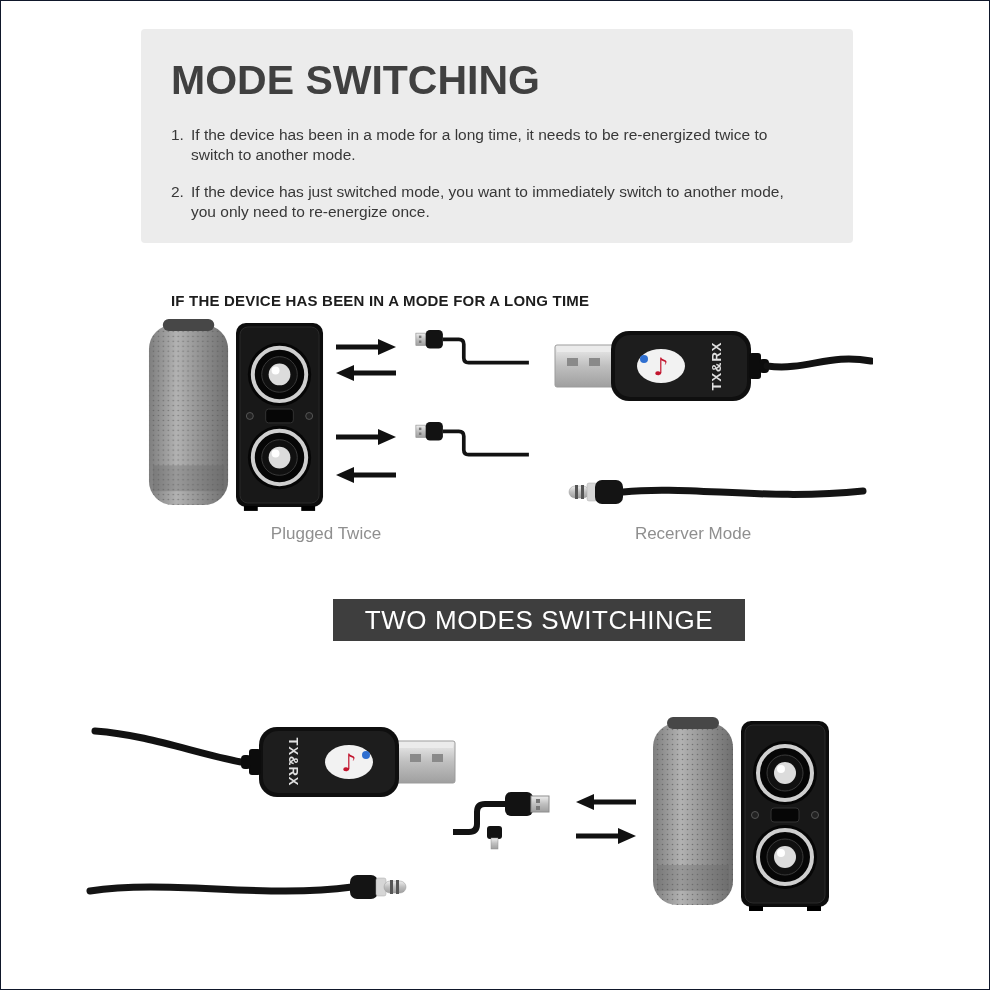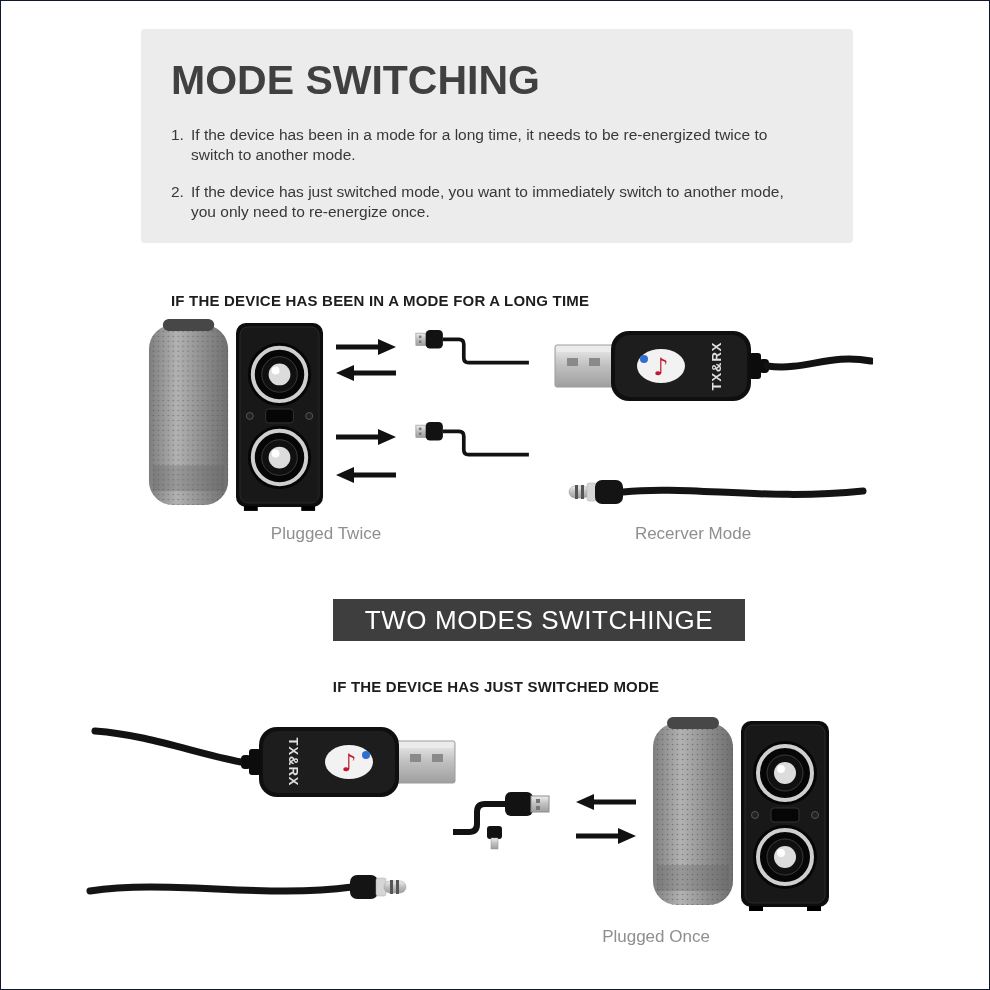--- a/index.html
+++ b/index.html
@@ -187,21 +187,20 @@
     <rect x="14" y="14" width="3" height="14" fill="#555555"></rect>
     <rect x="20" y="12" width="10" height="18" rx="2" fill="#d6d6d6" stroke="#aaaaaa" stroke-width="0.5"></rect>
     <rect x="28" y="9" width="28" height="24" rx="7" fill="#141414"></rect>
   </svg>
 
   <div class="caption" id="cap-receiver-mode">Recerver Mode</div>
   <div class="caption" id="cap-plugged-twice">Plugged Twice</div>
 
   <div class="banner">TWO MODES SWITCHINGE</div>
 
-  <div class="section-heading" id="heading-2">IF THE DEVICE HAS JUST SWITCHED MODE</div>
 
   <svg class="art" id="art-dongle-2" width="380" height="100" viewBox="0 0 380 100">
     <path d="M 6 18 C 60 22 105 40 152 49" fill="none" stroke="#121212" stroke-width="7" stroke-linecap="round"></path>
     <g transform="translate(368,10) scale(-1,1)">
       <use href="#sym-dongle" xlink:href="#sym-dongle" width="220" height="78"></use>
     </g>
     <text class="logo-note" x="260" y="58" text-anchor="middle">♪</text>
     <text class="device-label" transform="translate(200,49) rotate(90)" text-anchor="middle">TX&amp;RX</text>
   </svg>
 
@@ -227,15 +226,14 @@
 
   <svg class="art" id="art-aux-2" width="330" height="44" viewBox="0 0 330 44">
     <path d="M 4 26 C 80 14 180 34 266 22" fill="none" stroke="#141414" stroke-width="7" stroke-linecap="round"></path>
     <rect x="264" y="10" width="28" height="24" rx="7" fill="#141414"></rect>
     <rect x="290" y="13" width="10" height="18" rx="2" fill="#d6d6d6" stroke="#aaaaaa" stroke-width="0.5"></rect>
     <rect x="298" y="16" width="22" height="12" rx="6" fill="url(#g-metal)" stroke="#999999" stroke-width="0.5"></rect>
     <rect x="304" y="15" width="3" height="14" fill="#555555"></rect>
     <rect x="310" y="15" width="3" height="14" fill="#555555"></rect>
   </svg>
 
-  <div class="caption" id="cap-plugged-once">Plugged Once</div>
 
 </div>
 
 </body></html>

